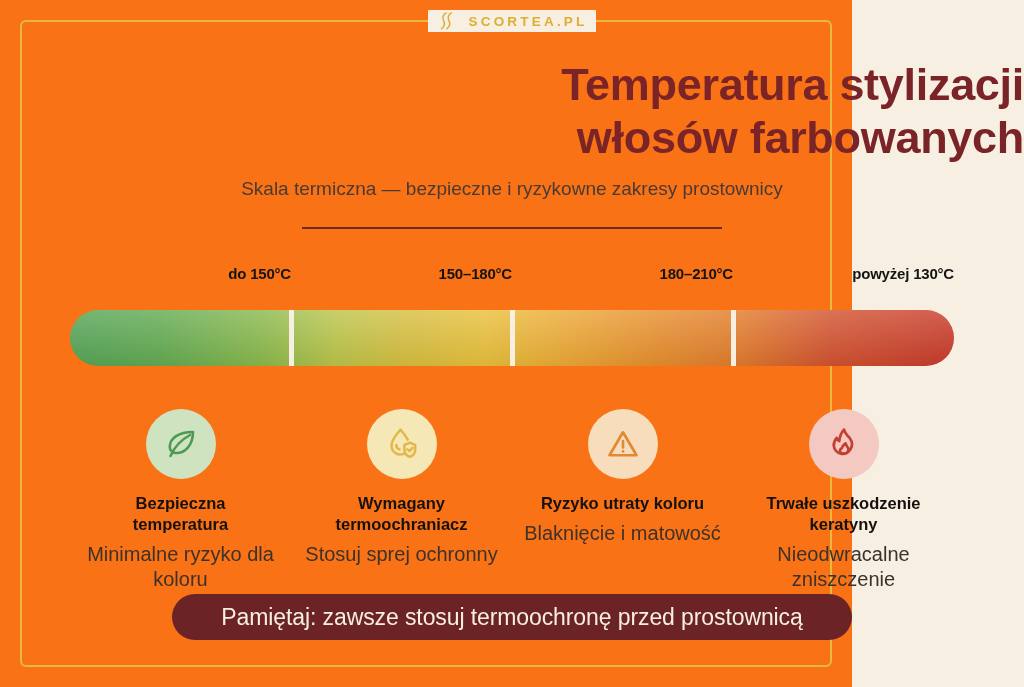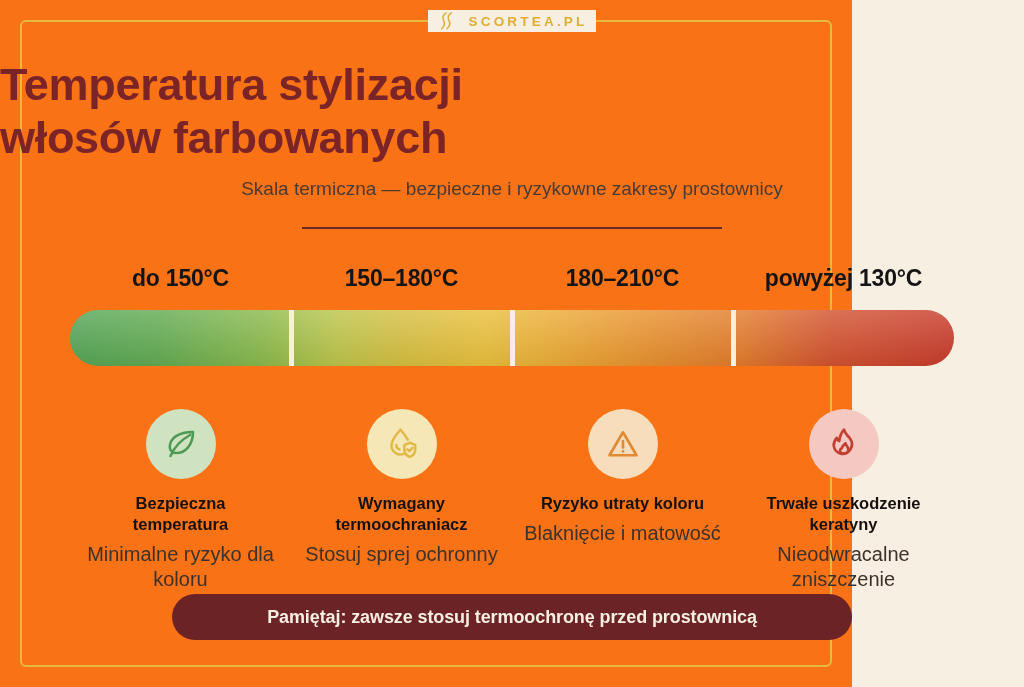--- a/index.html
+++ b/index.html
@@ -72,21 +72,21 @@
     font-weight: 700;
     white-space: nowrap;
   }
 
   
   .title {
     position: absolute;
     left: 0;
     top: 58px;
     width: 1024px;
-    text-align: left;
+    text-align: right;
     font-size: 45px;
     line-height: 1.18;
     font-weight: 700;
     color: #7b2427;
     letter-spacing: -0.3px;
   }
   .subtitle {
     position: absolute;
     left: 0;
     top: 178px;
@@ -108,22 +108,22 @@
   
   .ranges {
     position: absolute;
     left: 70px;
     top: 265px;
     width: 884px;
     display: flex;
   }
   .range-cell {
     flex: 1 1 0;
-    text-align: center;
-    font-size: 23px;
+    text-align: right;
+    font-size: 15px;
     font-weight: 700;
     color: #141414;
     letter-spacing: -0.2px;
   }
 
   
   .bar-wrap {
     position: absolute;
     left: 70px;
     top: 310px;
@@ -213,22 +213,22 @@
     width: 680px;
     height: 46px;
     border-radius: 23px;
     background: #6b2326;
     display: flex;
     align-items: center;
     justify-content: center;
   }
   .footer-text {
     color: #f7efe2;
-    font-size: 18px;
-    font-weight: 700;
+    font-size: 23px;
+    font-weight: 400;
     letter-spacing: -0.1px;
     white-space: nowrap;
   }
 </style>
 </head>
 <body>
 
 <div class="poster">
 
   <div class="frame"></div>

